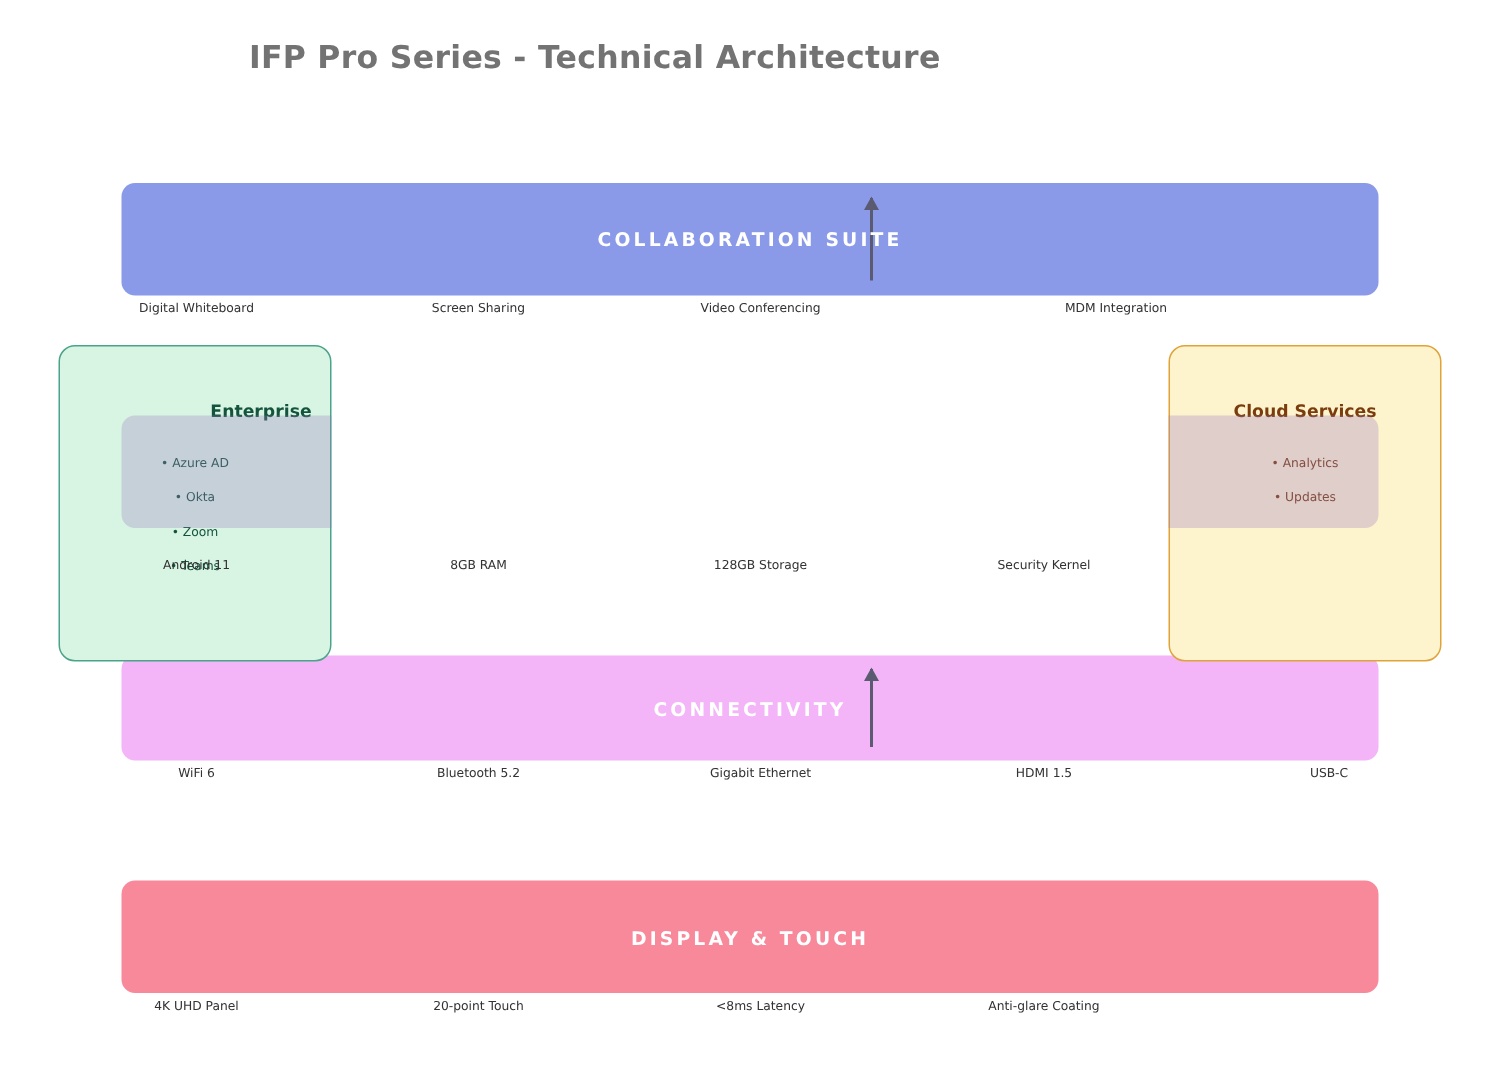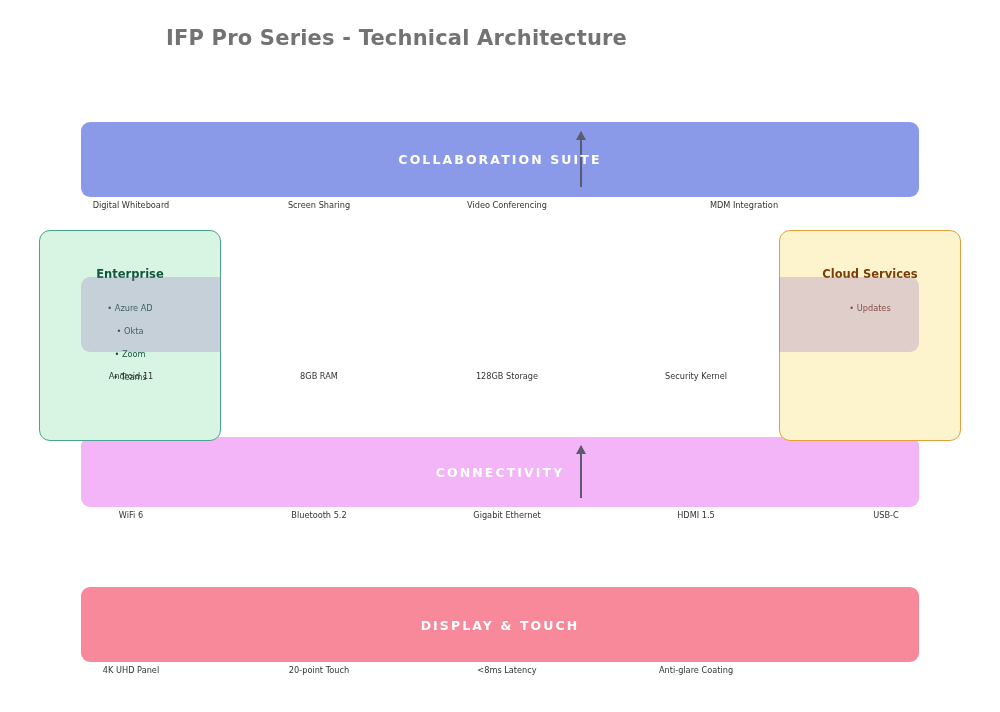--- a/index.html
+++ b/index.html
@@ -118,21 +118,21 @@
   }
   .panel-title {
     position: absolute;
     left: 0;
     top: 36px;
     width: 100%;
     text-align: center;
     font-size: 11.5px;
     font-weight: bold;
   }
-  #panel-enterprise .panel-title { color: #14543f; }
+  #panel-enterprise .panel-title { color: #14543f; padding-left: 44px; }
   #panel-cloud .panel-title { color: #7a3c0c; }
   .panel-items {
     position: absolute;
     left: 0;
     top: 66px;
     width: 100%;
   }
   .panel-item {
     width: 100%;
     text-align: center;
@@ -179,20 +179,21 @@
       <div class="panel-item">• Azure AD</div>
       <div class="panel-item">• Okta</div>
       <div class="panel-item">• Zoom</div>
       <div class="panel-item">• Teams</div>
     </div>
   </div>
 
   <div class="side-panel" id="panel-cloud">
     <div class="panel-title">Cloud Services</div>
     <div class="panel-items">
+      <div class="panel-item">• Analytics</div>
       <div class="panel-item">• Updates</div>
     </div>
   </div>
 
   <div class="panel-overlap" id="overlap-left"></div>
   <div class="panel-overlap" id="overlap-right"></div>
   <div class="caption-row" style="top:371px;">
     <span class="caption-item" style="left:50px;">Android 11</span>
     <span class="caption-item" style="left:238px;">8GB RAM</span>
     <span class="caption-item" style="left:426px;">128GB Storage</span>

